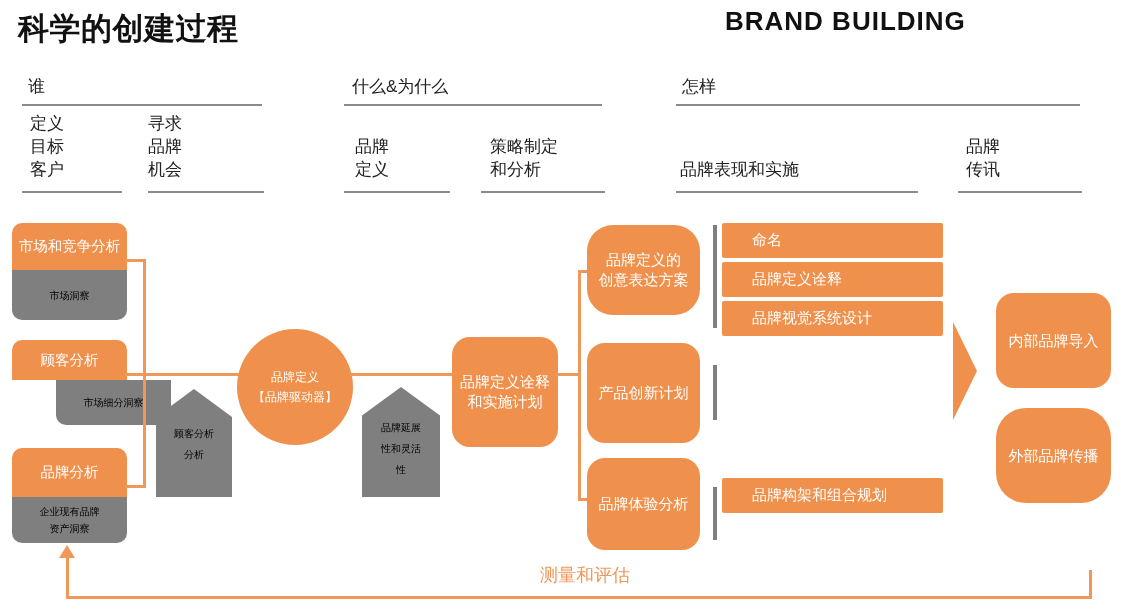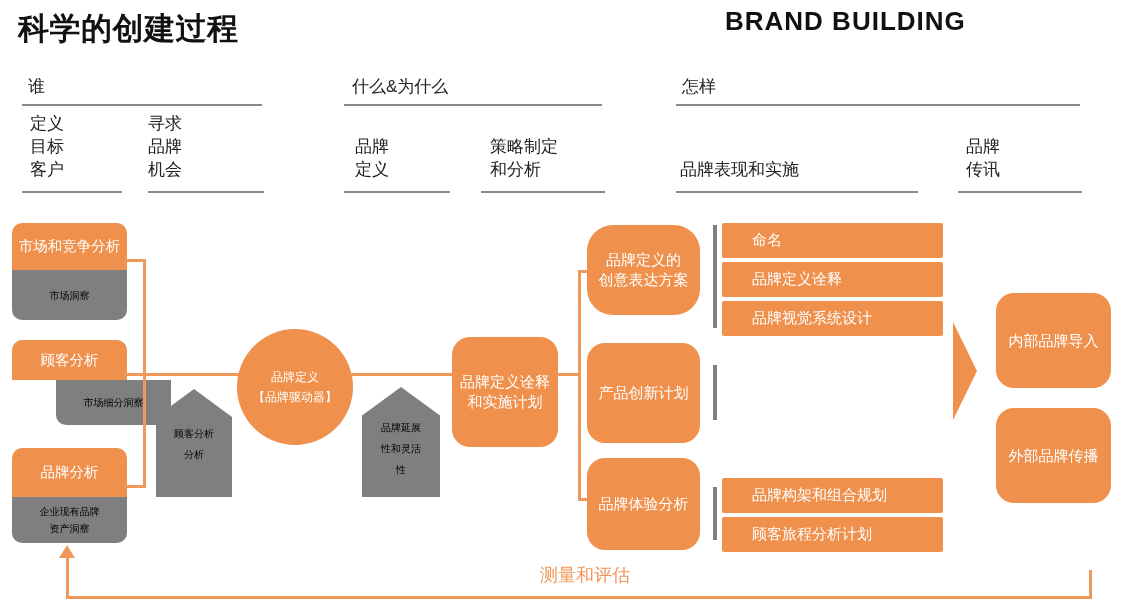--- a/index.html
+++ b/index.html
@@ -101,26 +101,25 @@
   <div class="obox round" style="left:587px;top:458px;width:113px;height:92px;">品牌体验分析</div>
 
   <div class="sep" style="left:713px;top:225px;height:103px;"></div>
   <div class="sep" style="left:713px;top:365px;height:55px;"></div>
   <div class="sep" style="left:713px;top:487px;height:53px;"></div>
 
   <div class="bar" style="left:722px;top:223px;width:221px;height:35px;">命名</div>
   <div class="bar" style="left:722px;top:262px;width:221px;height:35px;">品牌定义诠释</div>
   <div class="bar" style="left:722px;top:301px;width:221px;height:35px;text-align:center;">品牌视觉系统设计</div>
   <div class="bar" style="left:722px;top:478px;width:221px;height:35px;">品牌构架和组合规划</div>
-  <div class="bar" style="left:722px;top:517px;width:221px;height:35px;">顾客旅程分析计划</div>
 
   <div class="chev" style="left:953px;top:322px;width:24px;height:98px;"></div>
 
   <div class="obox round" style="left:996px;top:293px;width:115px;height:95px;">内部品牌导入</div>
-  <div class="obox round" style="left:996px;top:408px;width:115px;height:95px;">外部品牌传播</div>
+  <div class="obox round" style="left:996px;top:408px;width:115px;height:95px;border-radius:30px;">外部品牌传播</div>
 
   <div class="arrowup" style="left:59px;top:545px;width:16px;height:13px;"></div>
   <div class="linev" style="left:66px;top:556px;height:42px;"></div>
   <div class="lineh" style="left:66px;top:596px;width:1026px;"></div>
   <div class="linev" style="left:1089px;top:570px;height:28px;"></div>
   <div class="fb-label" style="left:500px;top:563px;width:170px;text-align:center;">测量和评估</div>
 
 </div>
 
 </body></html>

